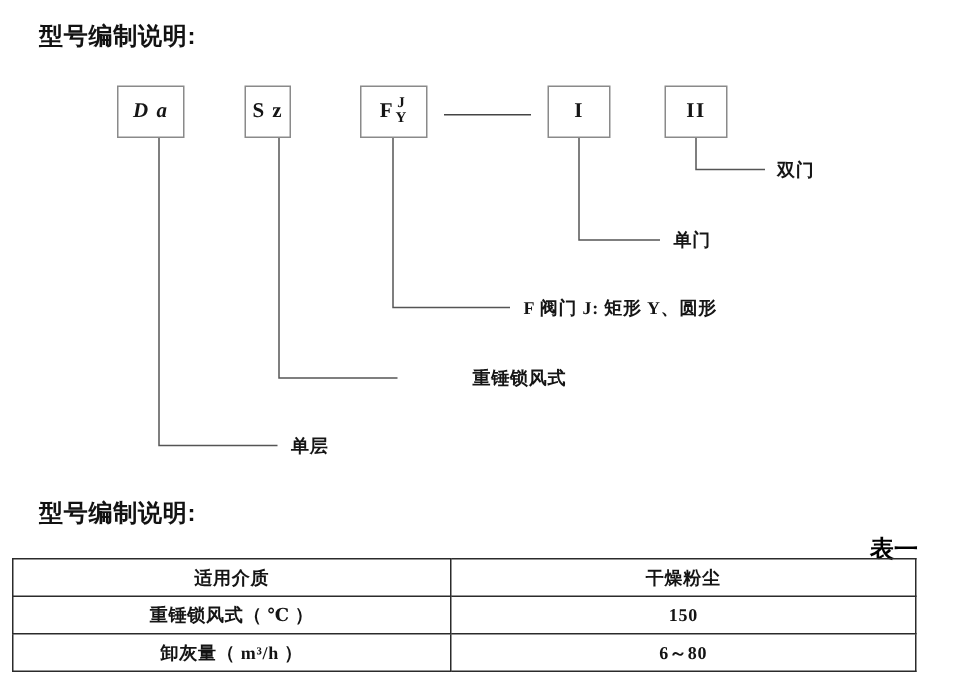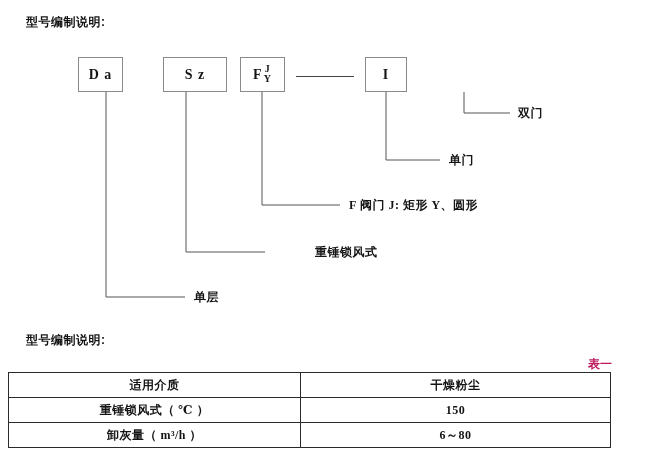--- a/index.html
+++ b/index.html
@@ -15,21 +15,21 @@
     overflow: hidden;
     font-family: "Liberation Serif", "DejaVu Serif", serif;
     color: #1a1a1a;
   }
 
   
   .section-title {
     position: absolute;
     font-family: "Liberation Sans", "DejaVu Sans", sans-serif;
     font-weight: bold;
-    font-size: 12px;
+    font-size: 16px;
     letter-spacing: 0.5px;
     color: #121212;
     white-space: nowrap;
   }
   #title-model   { left: 26px; top: 14px; }
   #title-perf    { left: 26px; top: 332px; }
 
   
   .code-box {
     position: absolute;
@@ -85,22 +85,22 @@
     letter-spacing: 0.5px;
   }
 
   
   #table-caption {
     position: absolute;
     right: 38px;
     top: 356px;
     font-family: "Liberation Serif", "DejaVu Serif", serif;
     font-weight: bold;
-    font-size: 12px;
-    color: #be185d;
+    font-size: 16px;
+    color: #000000;
     white-space: nowrap;
   }
   #spec-table {
     position: absolute;
     left: 8px;
     top: 372px;
     width: 602px;
     border-collapse: collapse;
     table-layout: fixed;
     background: #ffffff;
@@ -124,40 +124,43 @@
     font-weight: bold;
   }
 </style>
 </head>
 <body>
 
 <div id="page">
 
   <div class="section-title" id="title-model">型号编制说明:</div>
 
-  <div class="code-box" id="box-da" style="left:78px; top:57px; width:45px; height:35px;">
+  <div class="code-box" id="box-da" style="left:78px; top:57px; width:45px; height:35px;font-style:italic;">
     <span>D a</span>
   </div>
 
-  <div class="code-box" id="box-sz" style="left:163px; top:57px; width:64px; height:35px;">
+  <div class="code-box" id="box-sz" style="left:163px; top:57px; width:31px; height:35px;">
     <span>S z</span>
   </div>
 
   <div class="code-box" id="box-f" style="left:240px; top:57px; width:45px; height:35px;">
     <span>F</span>
       <span class="frac">
         <span>J</span>
         <span>Y</span>
       </span>
   </div>
 
   <div class="code-box" id="box-i" style="left:365px; top:57px; width:42px; height:35px;">
     <span>I</span>
   </div>
 
+  <div class="code-box" id="box-ii" style="left:443px; top:57px; width:42px; height:35px;">
+    <span>II</span>
+  </div>
 
   <div class="dash" style="left:296px; top:76px; width:58px;"></div>
 
   <svg class="leader" viewBox="0 0 650 450">
 
     <polyline points="464,92 464,113 510,113" fill="none" stroke="#555555" stroke-width="1"></polyline>
 
     <polyline points="386,92 386,160 440,160" fill="none" stroke="#555555" stroke-width="1"></polyline>
 
     <polyline points="262,92 262,205 340,205" fill="none" stroke="#555555" stroke-width="1"></polyline>

